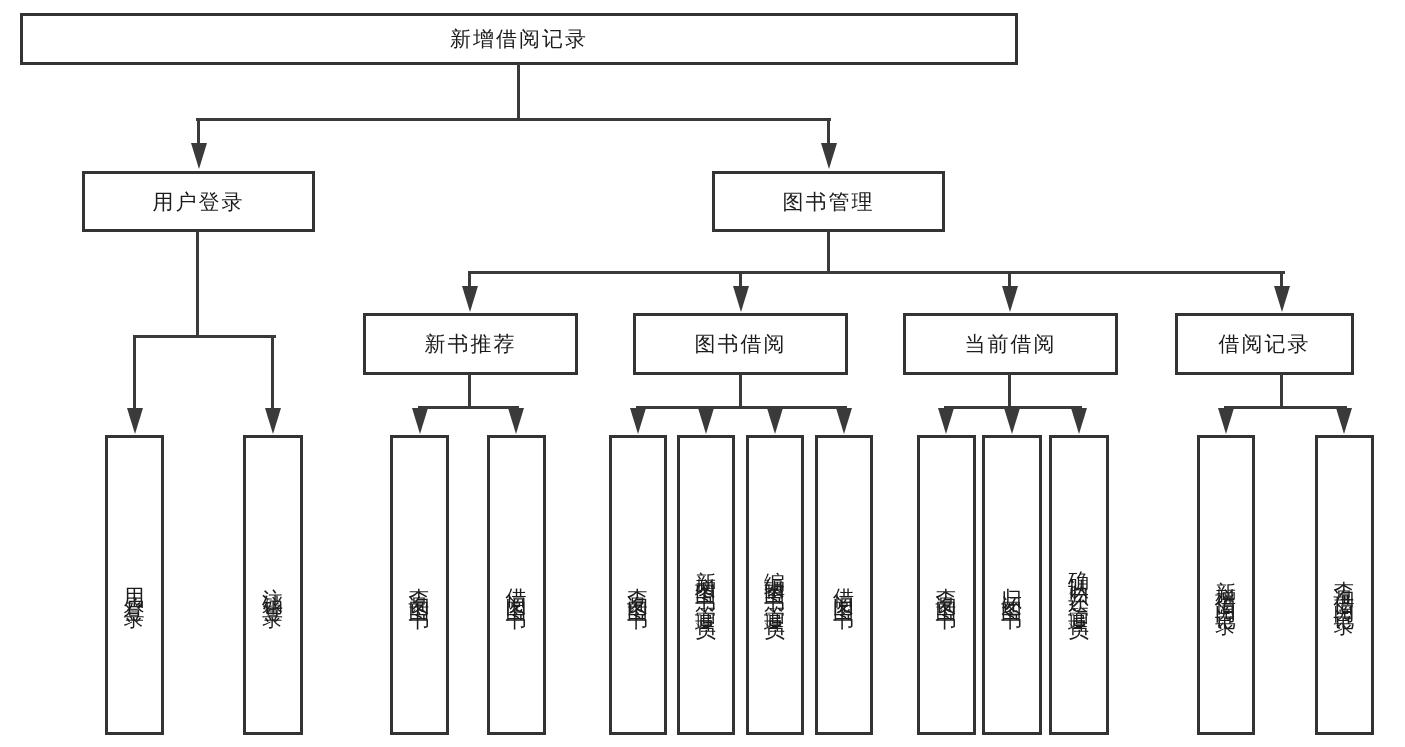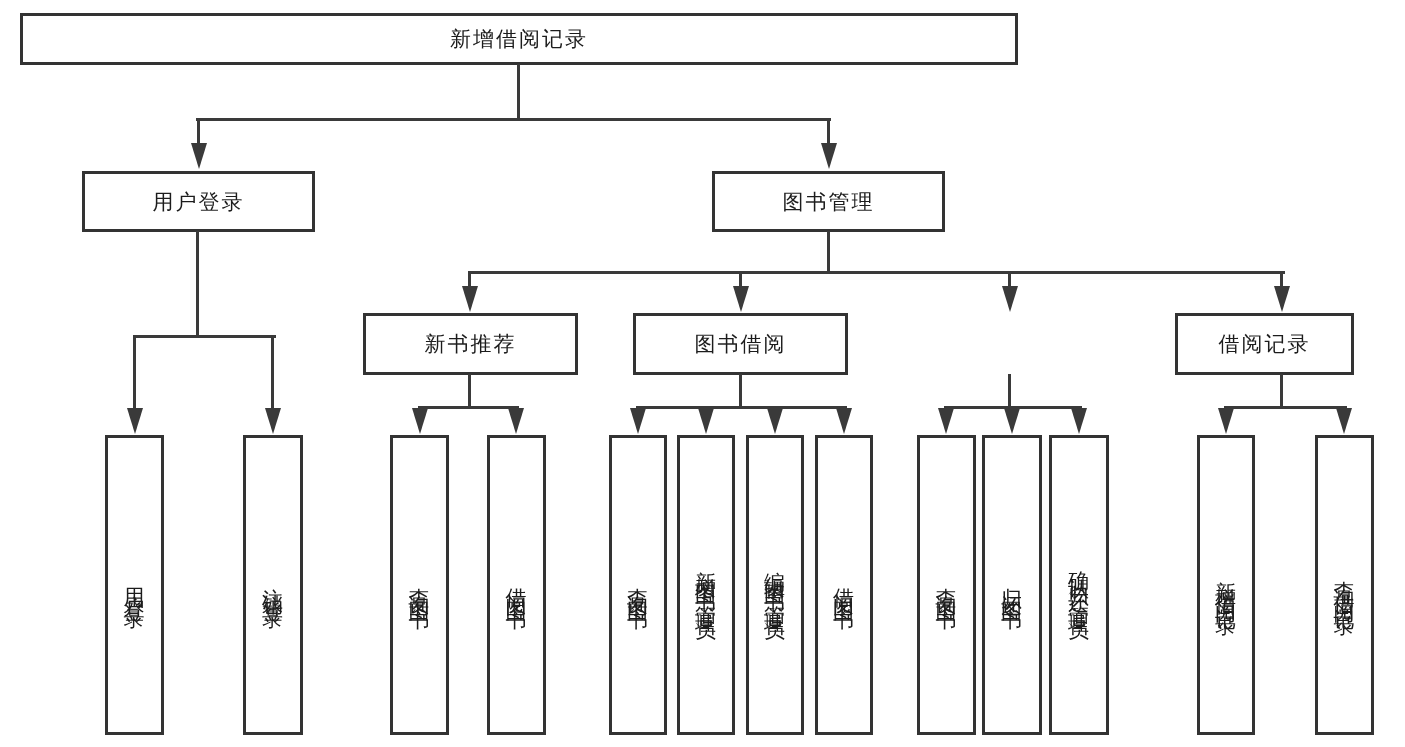--- a/index.html
+++ b/index.html
@@ -79,20 +79,23 @@
   </div>
 
   <div class="box h" style="left:363px; top:313px; width:215px; height:62px;">
     <span>新书推荐</span>
   </div>
 
   <div class="box h" style="left:633px; top:313px; width:215px; height:62px;">
     <span>图书借阅</span>
   </div>
 
+  <div class="box h" style="left:903px; top:313px; width:215px; height:62px;">
+    <span>当前借阅</span>
+  </div>
 
   <div class="box h" style="left:1175px; top:313px; width:179px; height:62px;">
     <span>借阅记录</span>
   </div>
 
   <div class="box v" style="left:105px; top:435px; width:59px; height:300px;">
     <span>用户登录</span>
   </div>
   <div class="box v" style="left:243px; top:435px; width:60px; height:300px;">
     <span>注销登录</span>

